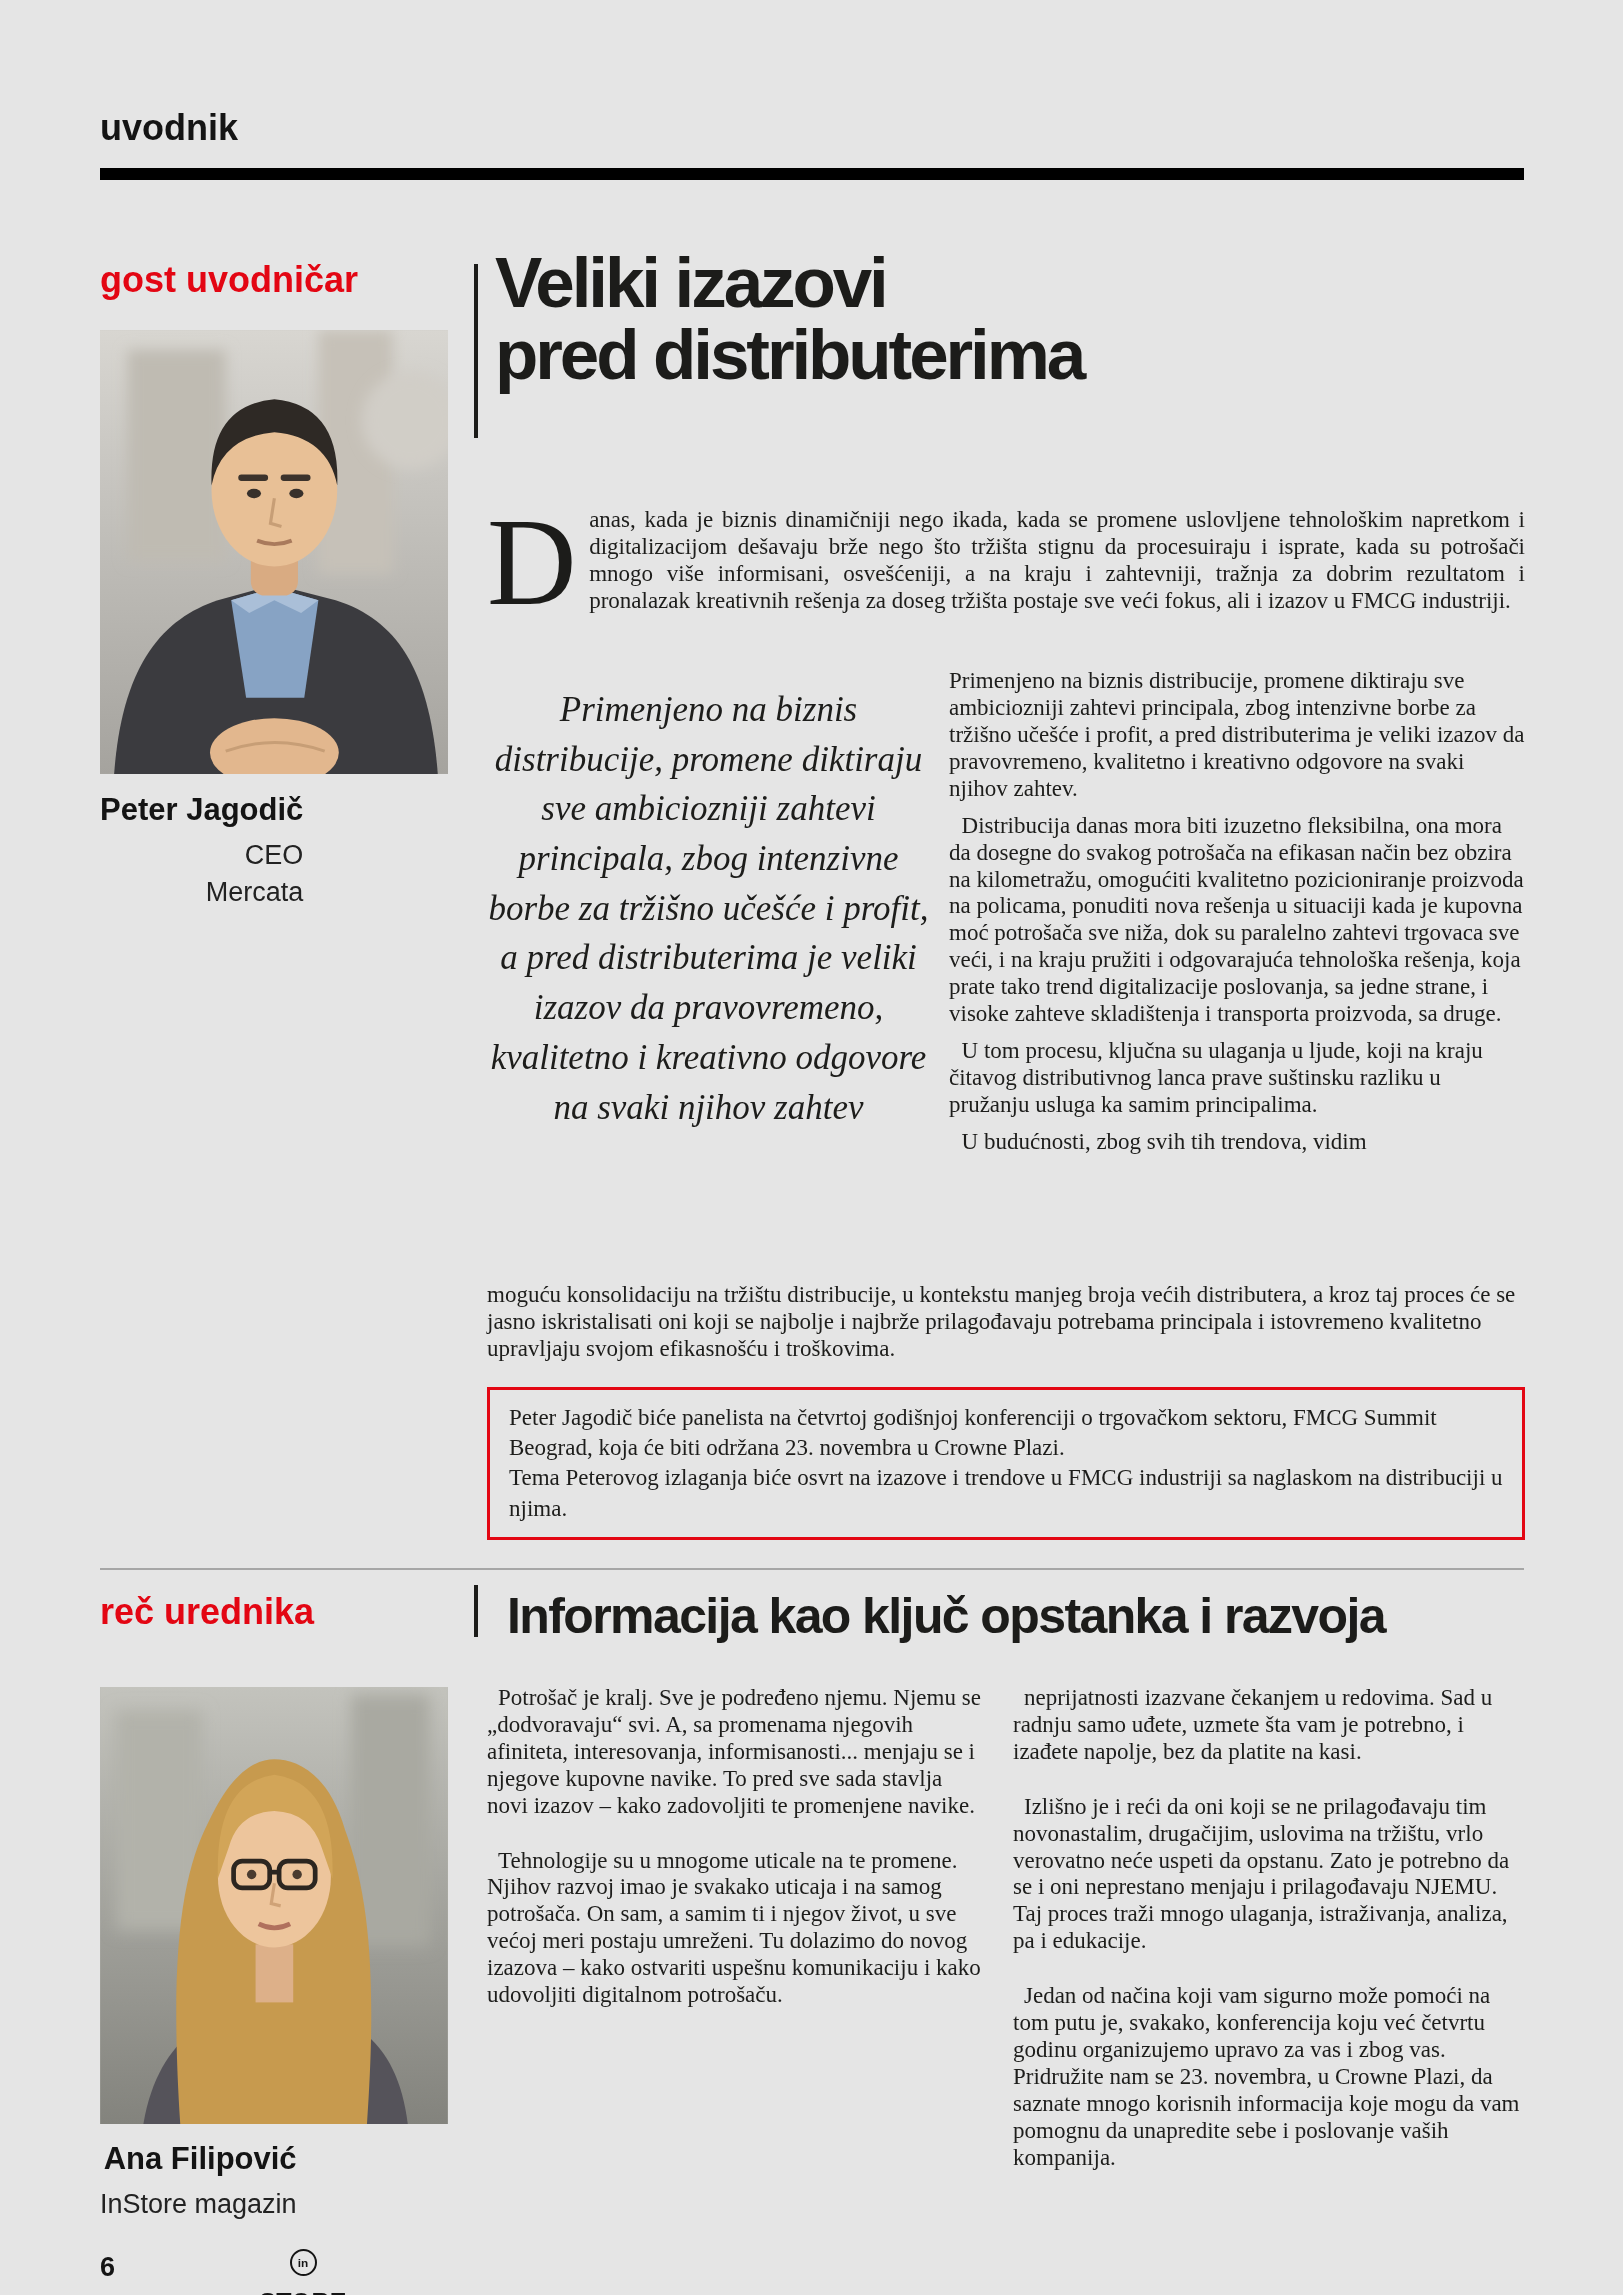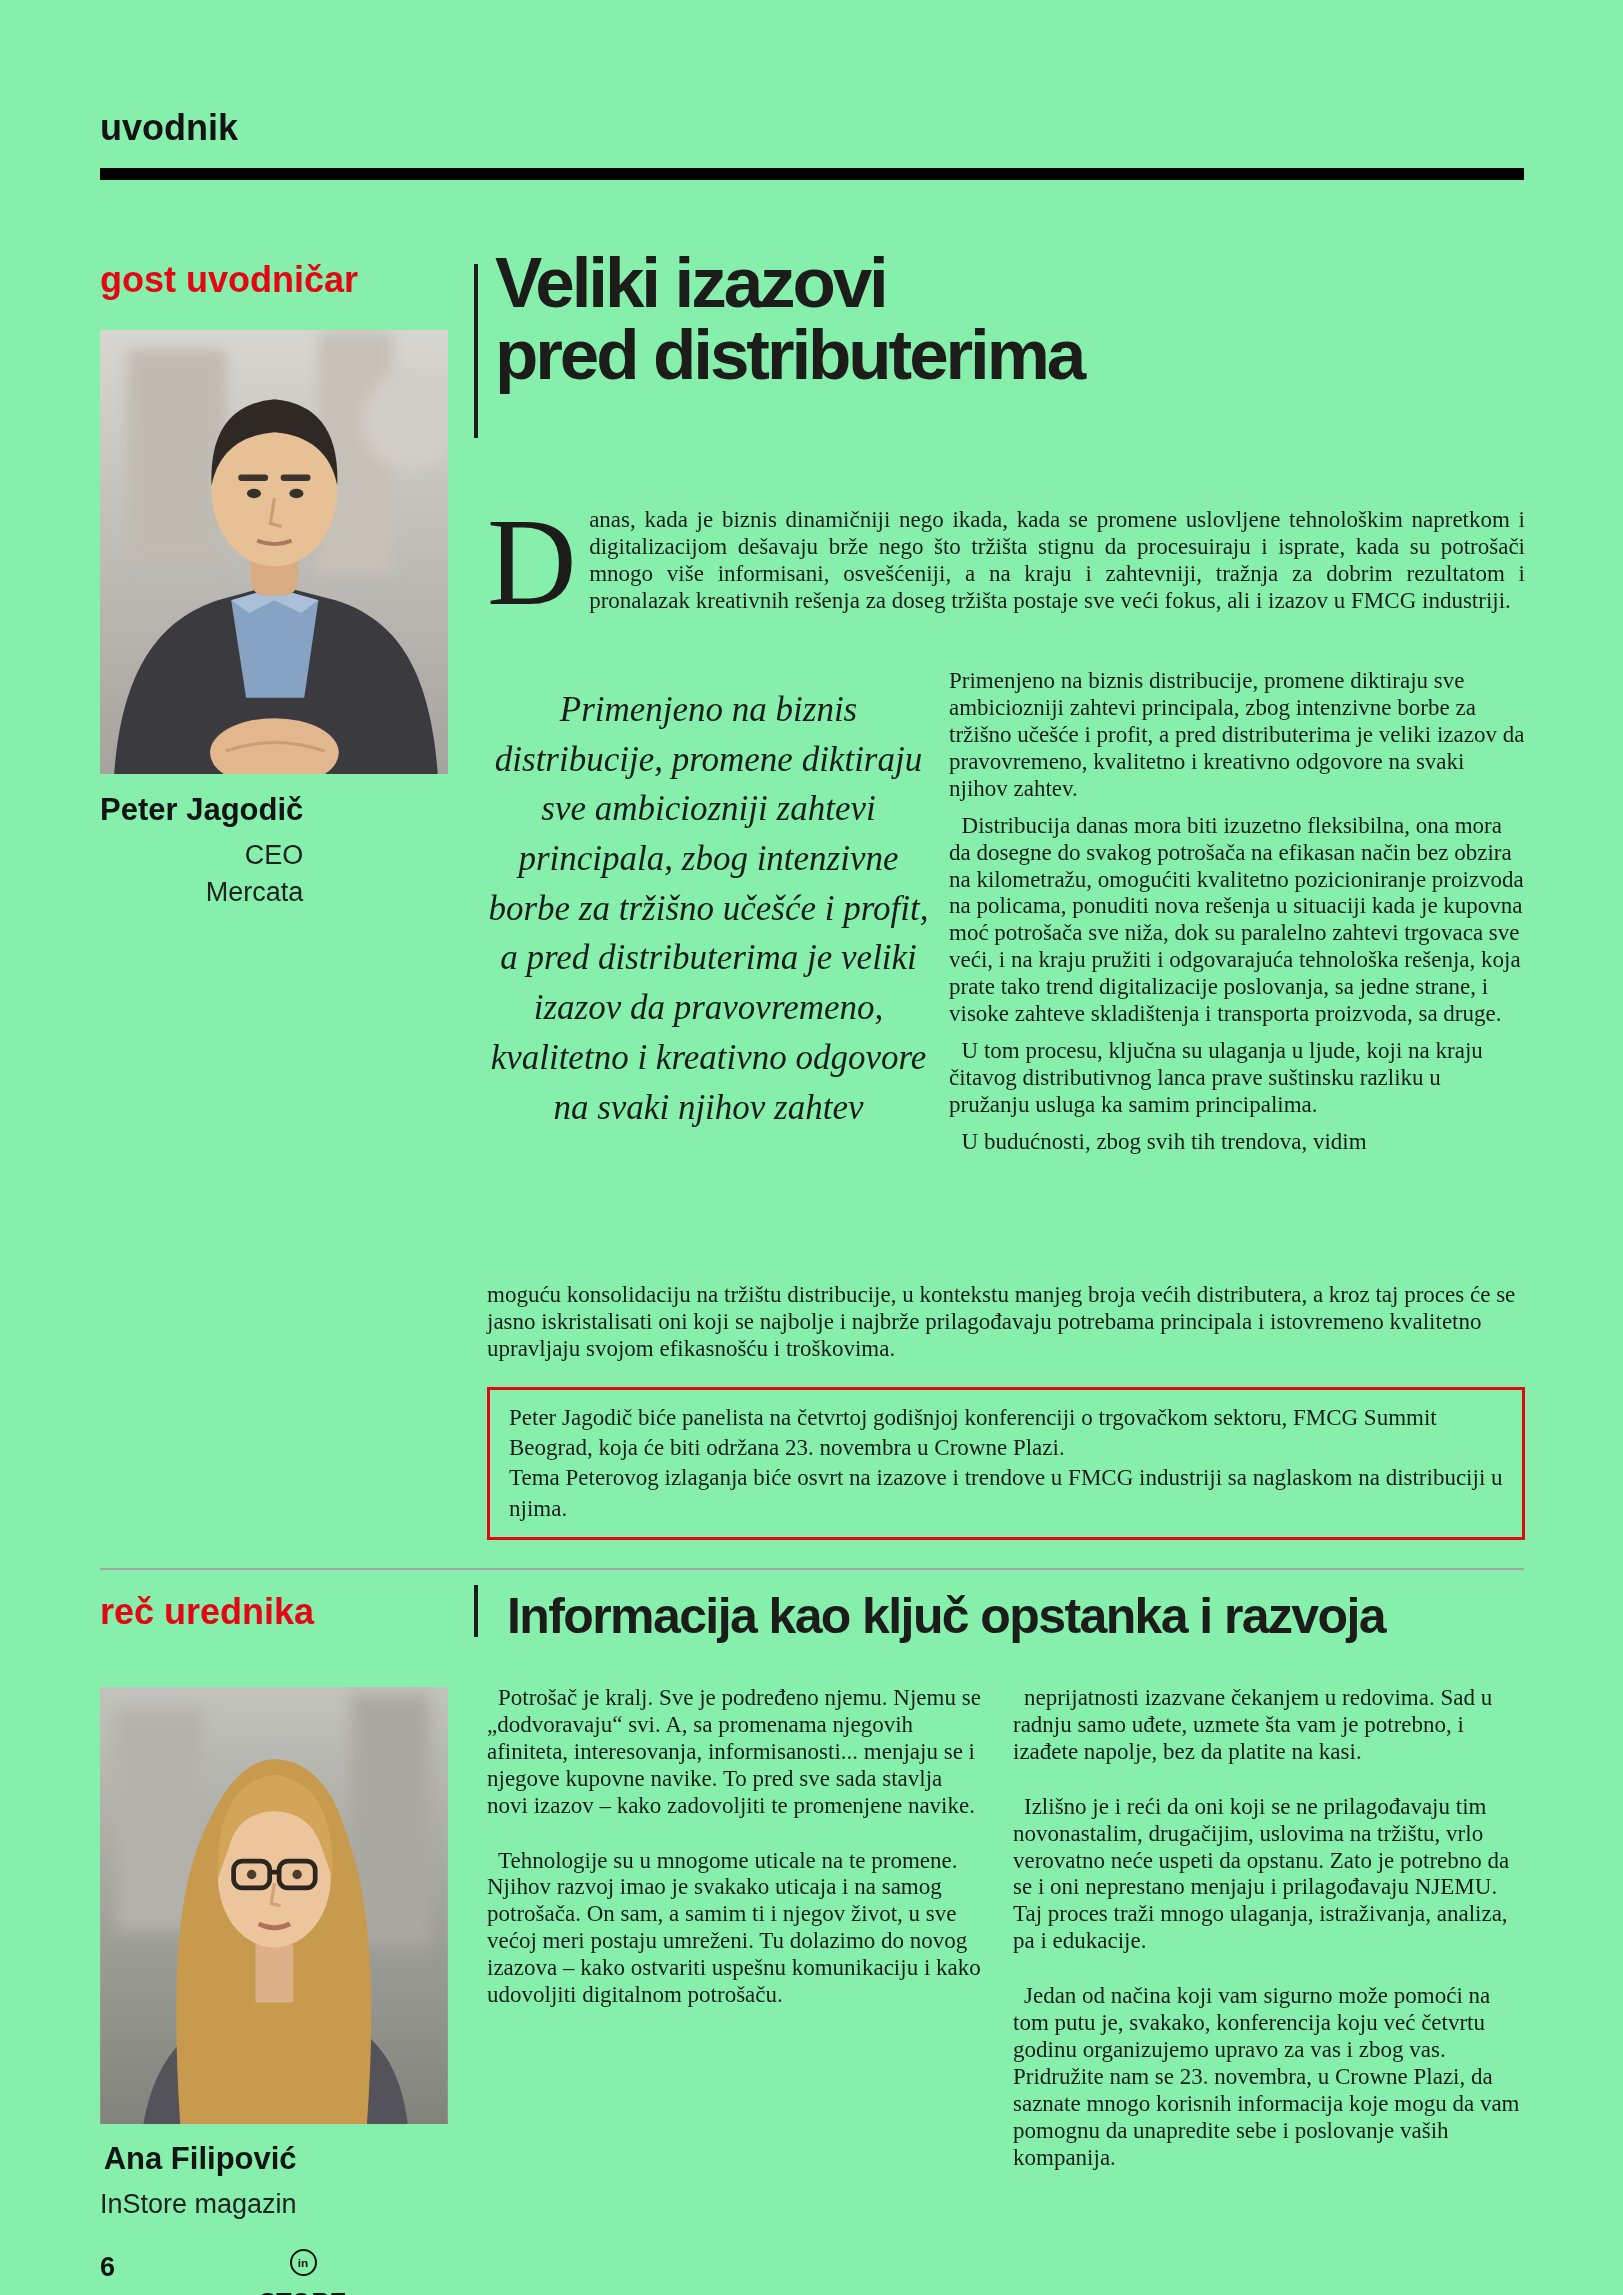--- a/index.html
+++ b/index.html
@@ -1,17 +1,17 @@
 <!DOCTYPE html>
 <html style="font-size:12.6px"><head>
 <meta charset="utf-8">
 <style>
   html,body{margin:0;padding:0;background:#ffffff;}
   .page{
-    position:relative;width:1623px;height:2295px;background:#86efac;overflow:hidden;
+    position:relative;width:1623px;height:2295px;background:#e5e5e5;overflow:hidden;
     font-family:"Liberation Serif",serif;color:#1d1d1b;
   }
   
   .section-label{position:absolute;left:100px;top:107px;font:bold 36px "Liberation Sans",sans-serif;color:#141414;}
   .top-rule{position:absolute;left:100px;top:168px;width:1424px;height:11.8px;background:#000;}
 
   
   .kicker{position:absolute;left:100px;font:bold 36px "Liberation Sans",sans-serif;color:#e30613;}
   .kicker-guest{top:259px;}
   .kicker-editor{top:1591px;}

